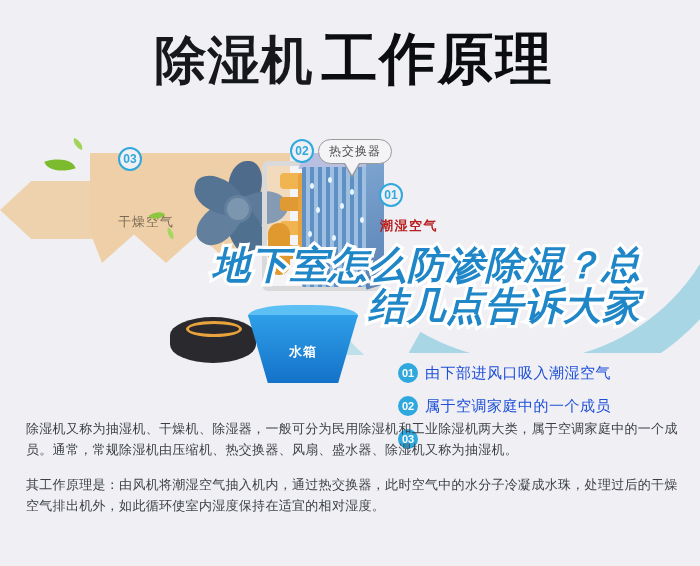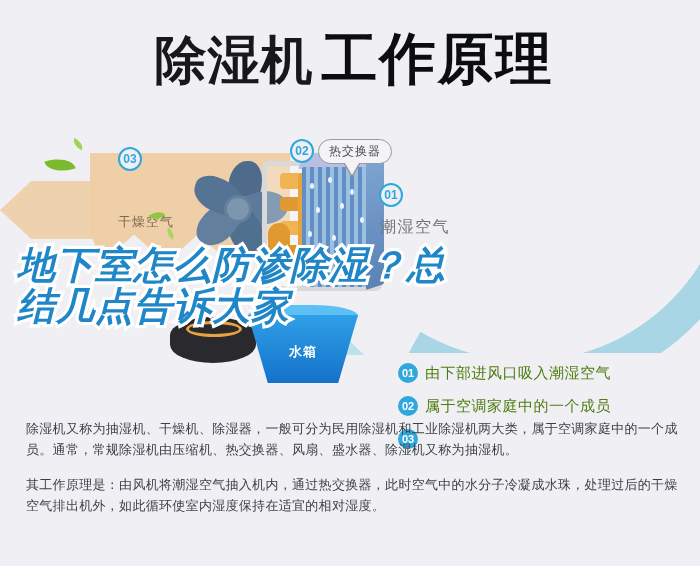--- a/index.html
+++ b/index.html
@@ -192,37 +192,37 @@
     content: ""; position: absolute; left: 26px; bottom: -12px;
     border-left: 7px solid transparent; border-right: 7px solid transparent;
     border-top: 12px solid #f4f4f7;
   }
   .bubble::before {
     content: ""; position: absolute; left: 25px; bottom: -15px;
     border-left: 8px solid transparent; border-right: 8px solid transparent;
     border-top: 14px solid #9a9a9a;
   }
   .callout-text {
-    position: absolute; font-size: 16px; color: #737373; letter-spacing: 1.5px;
+    position: absolute; font-size: 13px; color: #b91c1c; letter-spacing: 1.5px; font-weight: bold;
   }
   .ct-01 { left: 380px; top: 92px; }
 
   
   .steps { position: absolute; left: 398px; top: 238px; width: 296px; }
   .step { display: flex; align-items: center; margin-bottom: 13px; }
   .step-badge {
     width: 20px; height: 20px; border-radius: 50%; background: #2fa8dd; color: #fff;
     font-size: 11px; font-weight: bold; display: flex; align-items: center; justify-content: center;
     flex: 0 0 20px; margin-right: 7px;
   }
-  .step-text { font-size: 15px; color: #4d7c0f; letter-spacing: .5px; }
+  .step-text { font-size: 15px; color: #1d4ed8; letter-spacing: .5px; }
 
   
   .overlay {
-    position: absolute; left: 0; top: 245px; width: 641px; text-align: left;
+    position: absolute; left: 0; top: 245px; width: 641px; text-align: right;
     font-size: 38px; font-weight: bold; font-style: italic; line-height: 1.08;
     letter-spacing: 1px;
     color: #1f86c8;
     -webkit-text-stroke: 6px #ffffff;
     paint-order: stroke fill;
     text-shadow:
       3px 0 0 #fff, -3px 0 0 #fff, 0 3px 0 #fff, 0 -3px 0 #fff,
       2px 2px 0 #fff, -2px 2px 0 #fff, 2px -2px 0 #fff, -2px -2px 0 #fff;
     padding-left: 17px;
   }

